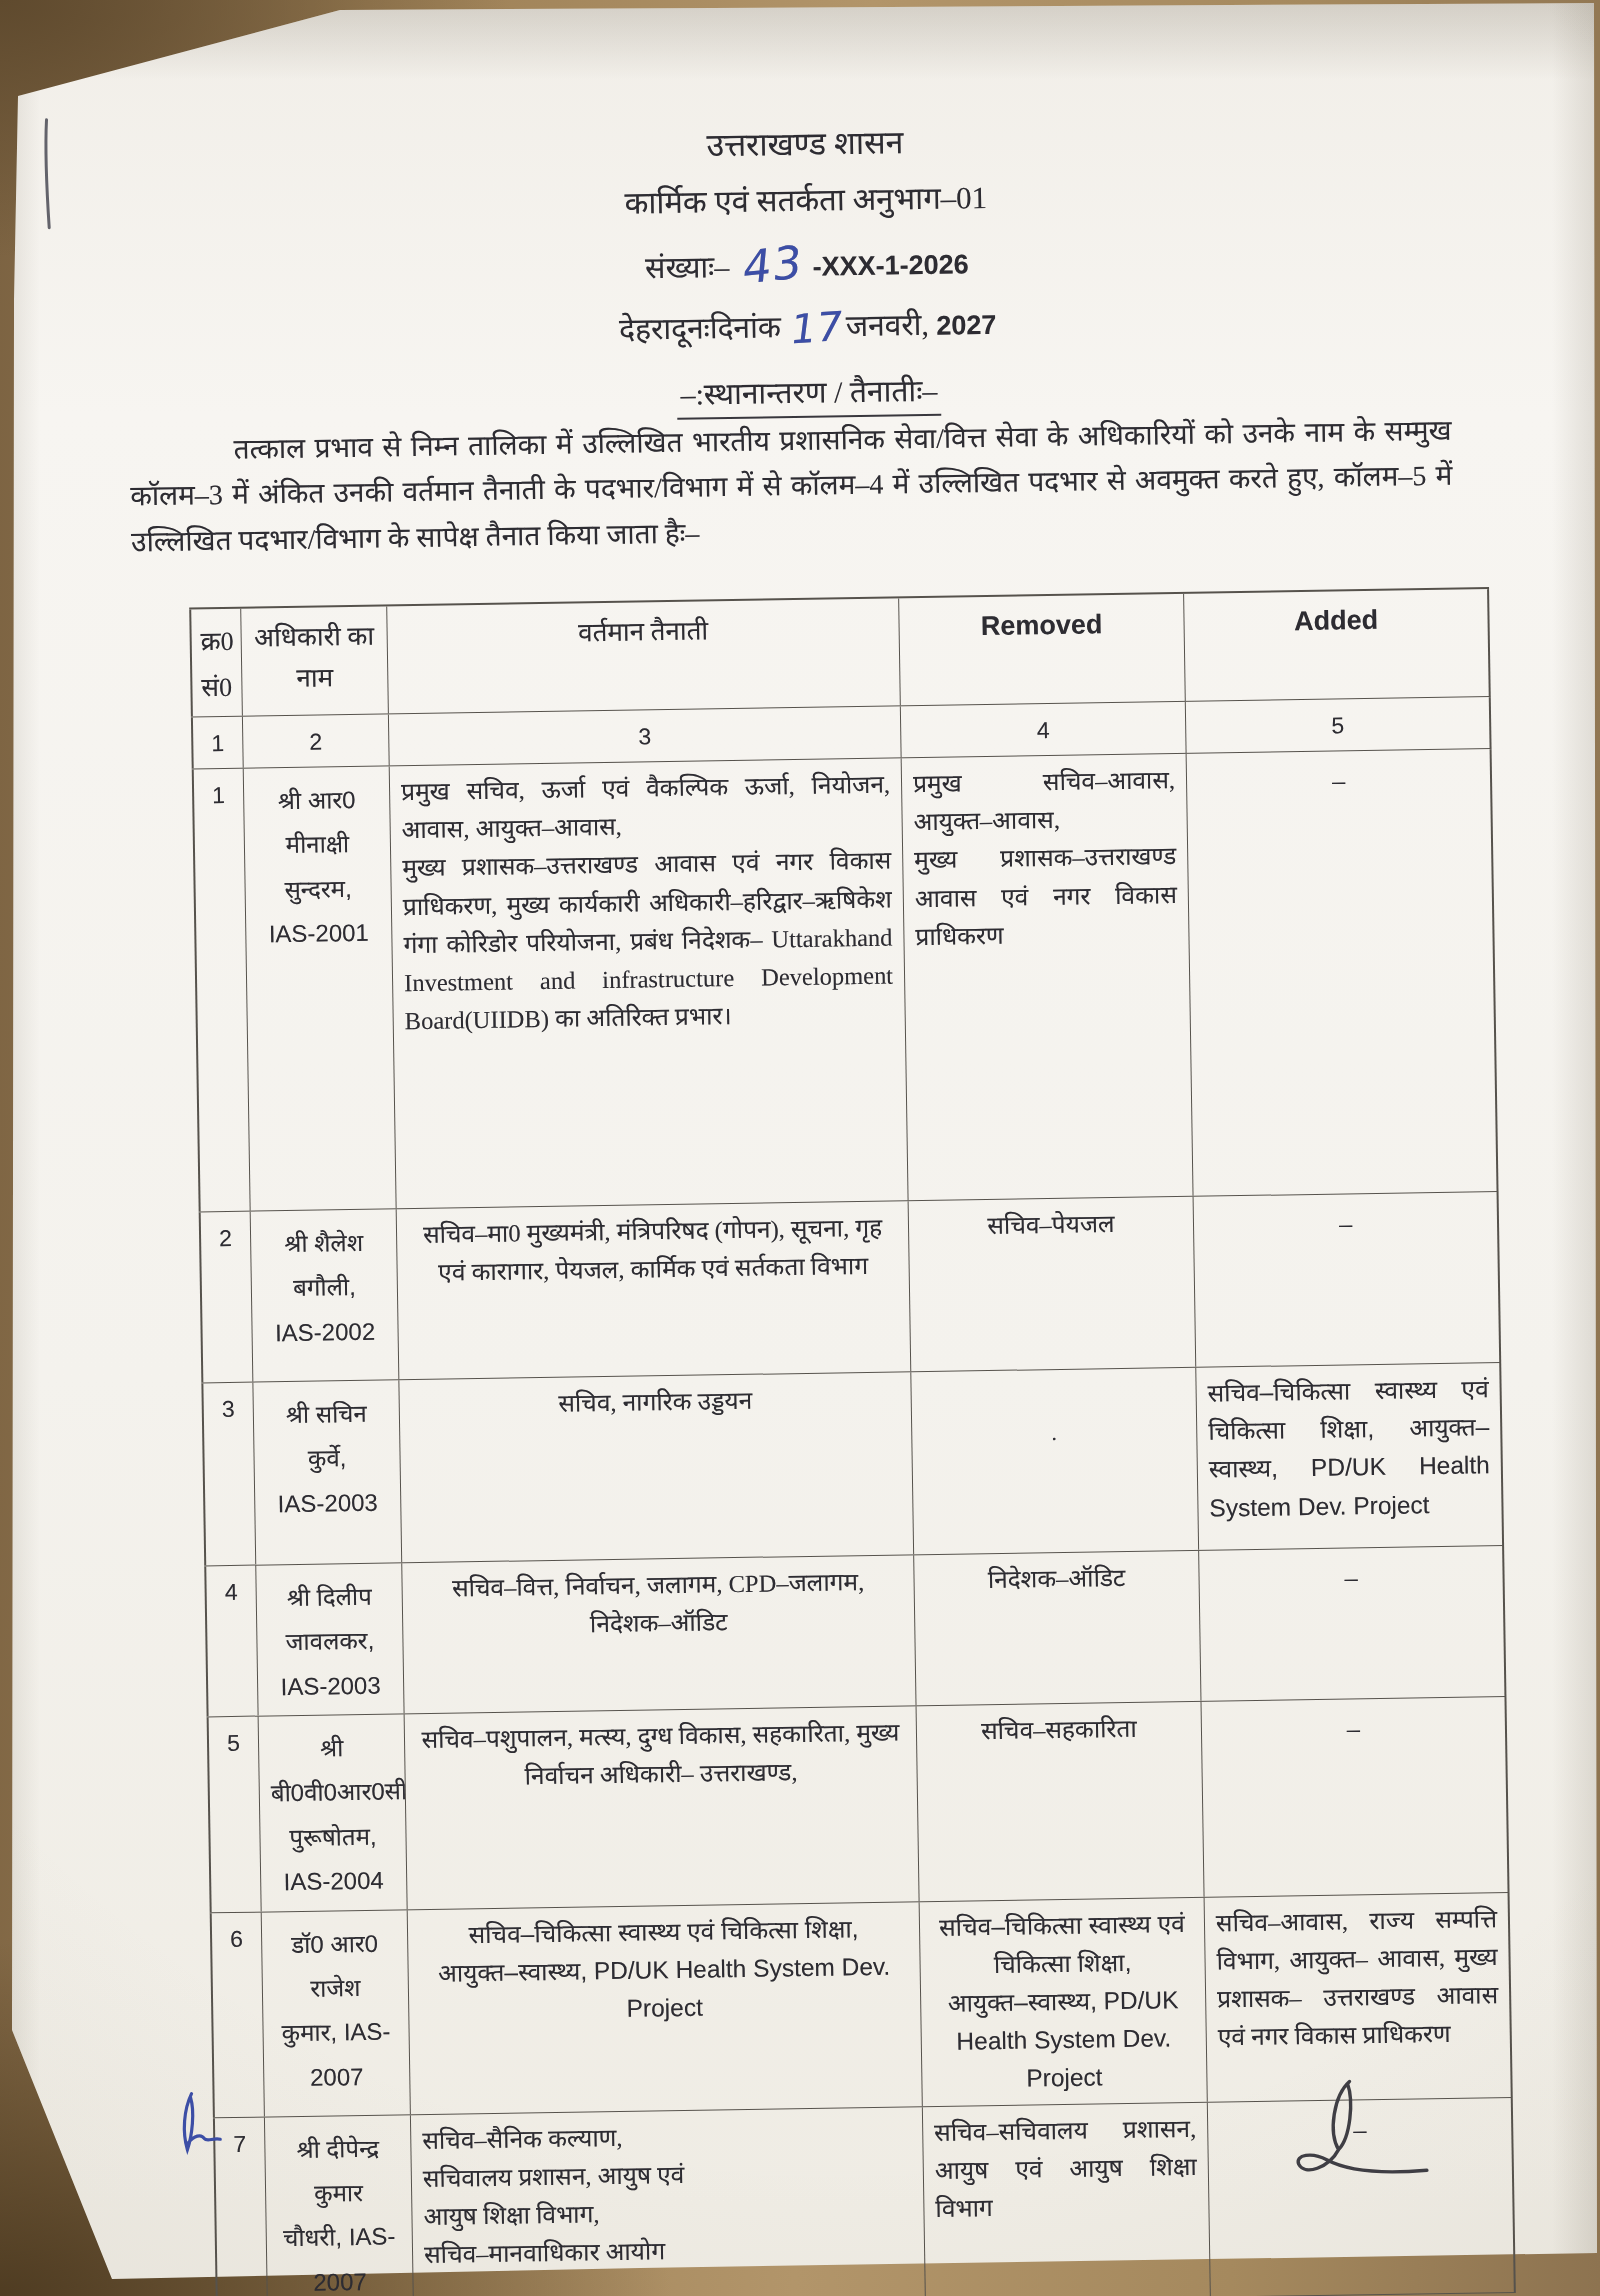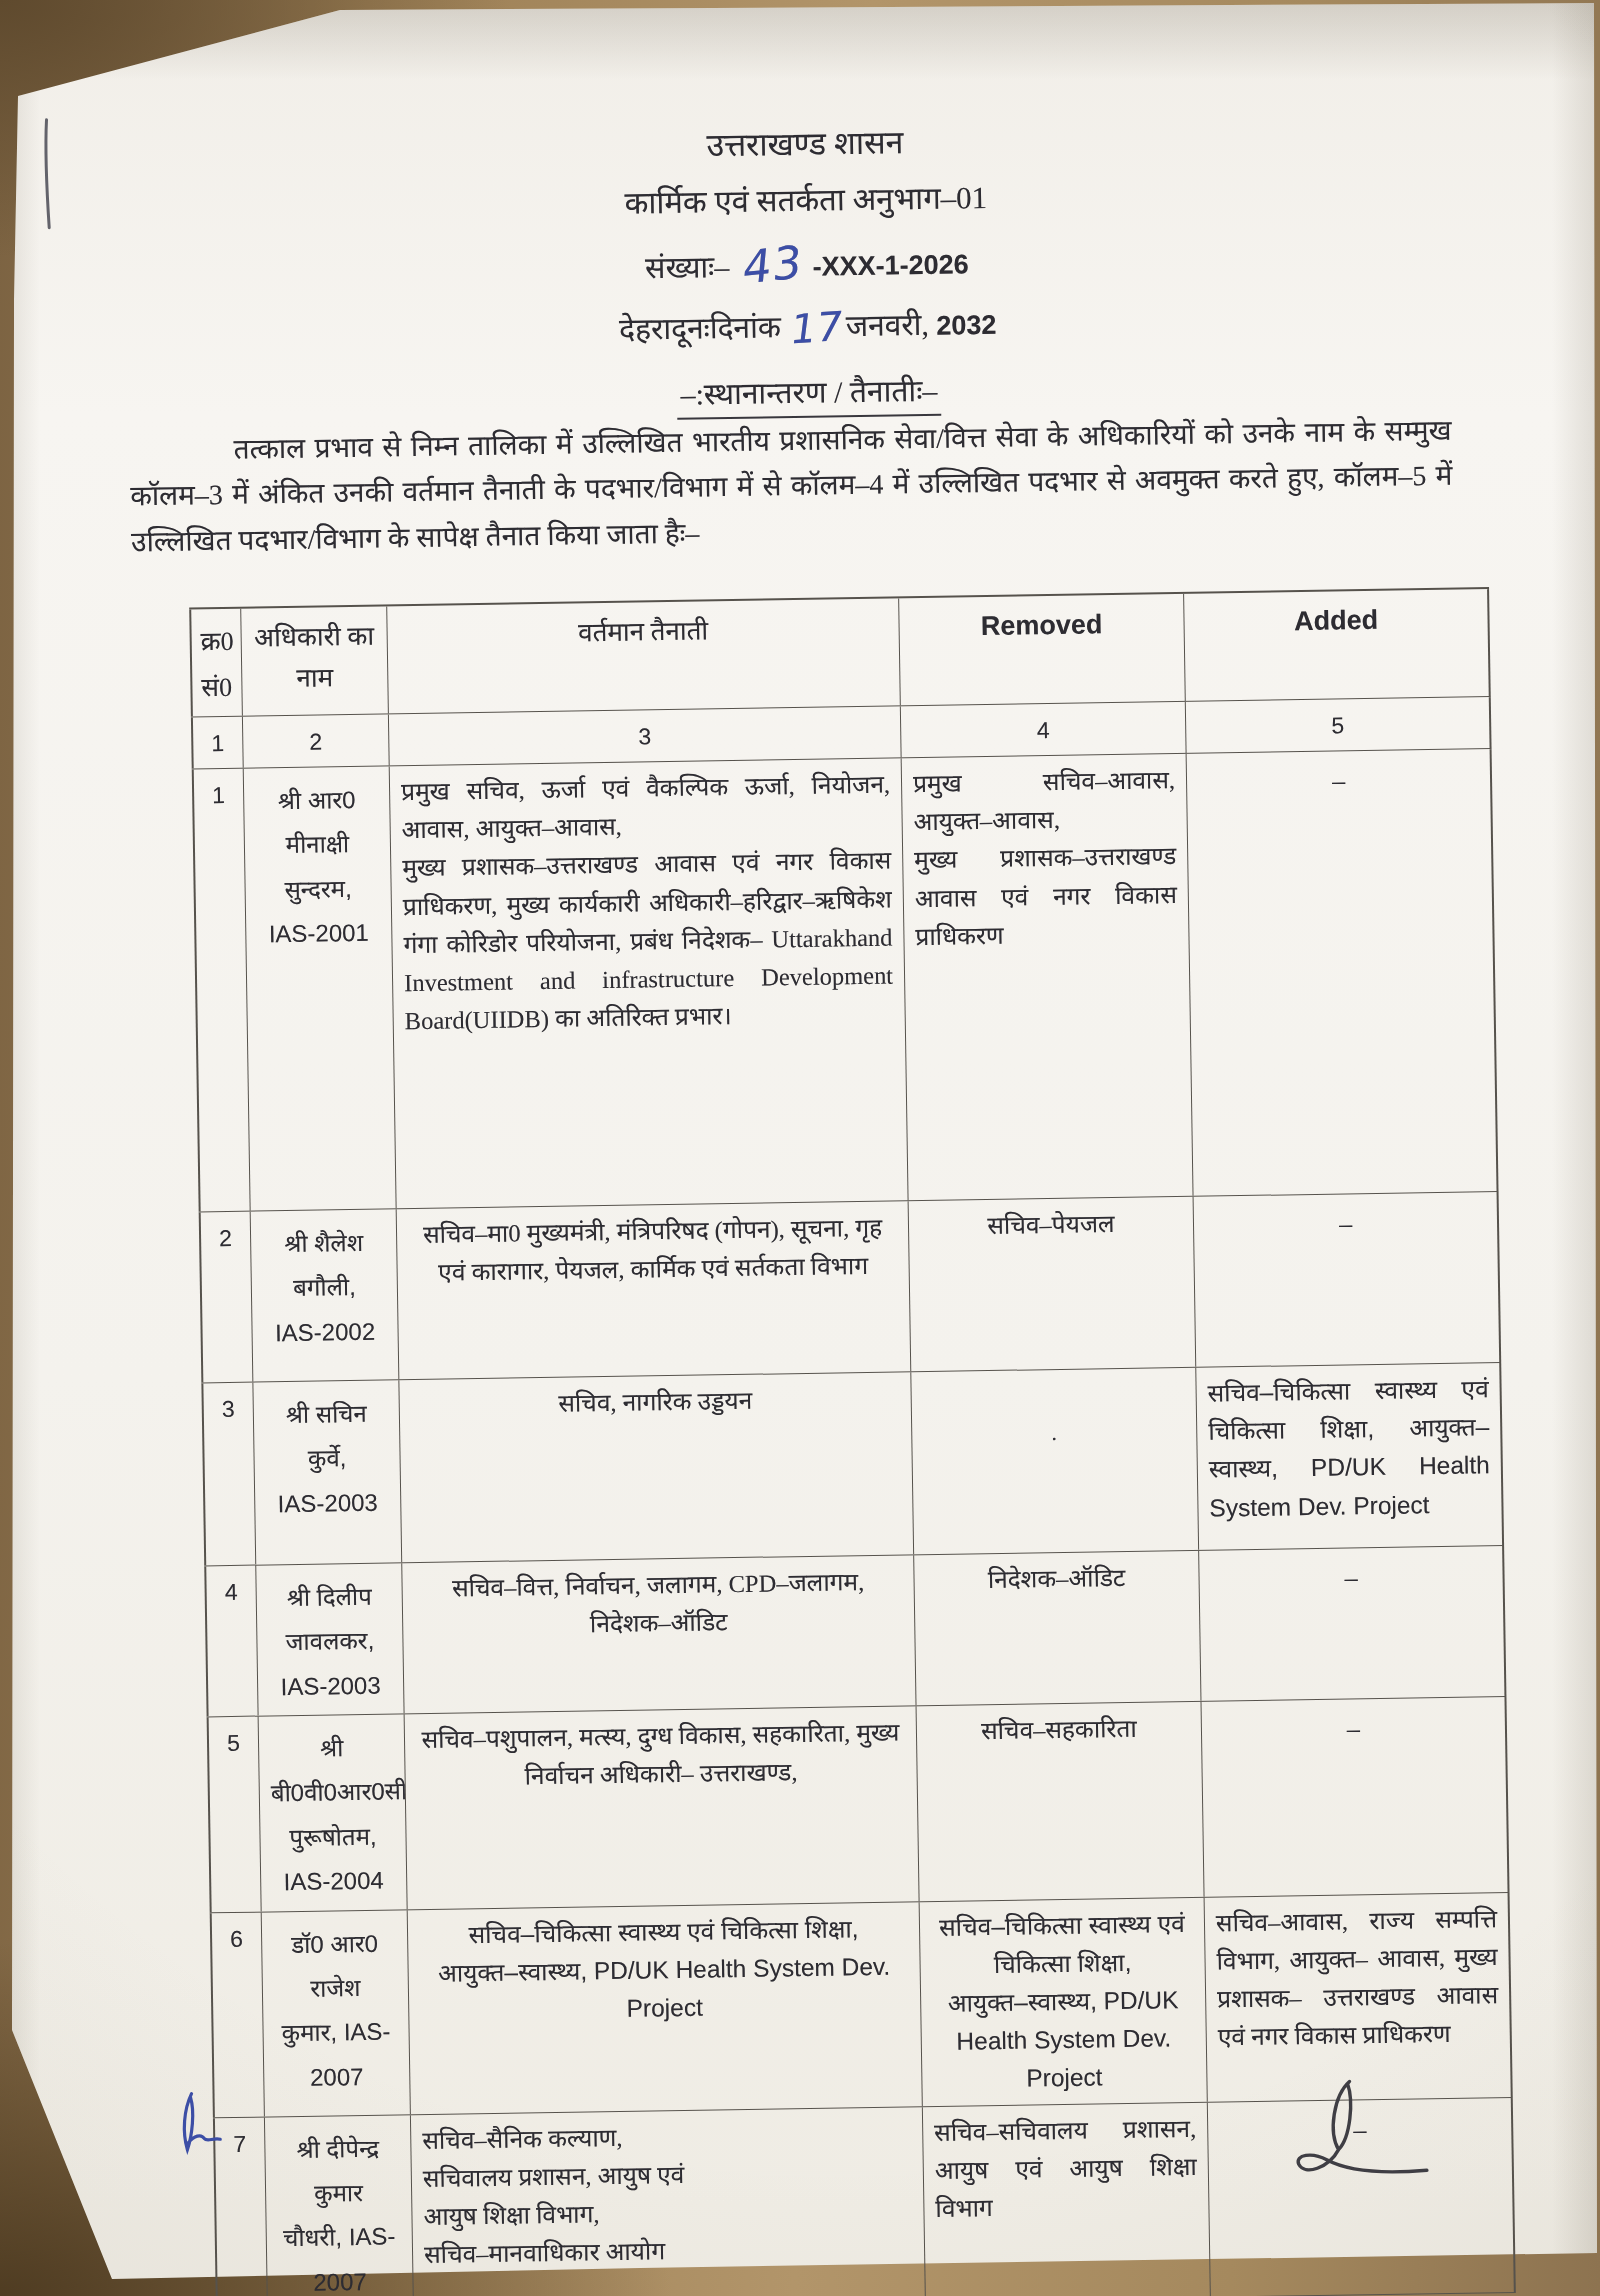--- a/index.html
+++ b/index.html
@@ -59,21 +59,21 @@
   <div class="content">
 
     <svg class="mark" style="left:52px;top:104px;" width="20" height="116" viewBox="0 0 20 116">
       <path d="M10 4 C 8 34, 9 72, 11 112" stroke="#63636b" stroke-width="3" fill="none" stroke-linecap="round"></path>
     </svg>
 
     <div class="doc-header">
       <div class="h-l1">उत्तराखण्ड शासन</div>
       <div class="h-l2">कार्मिक एवं सतर्कता अनुभाग–01</div>
       <div class="h-l3"><span>संख्याः–</span><span class="hw hw-num">43</span><span class="lat-b">-XXX-1-2026</span></div>
-      <div class="h-l4"><span>देहरादूनःदिनांक</span><span class="hw hw-day">17</span><span>जनवरी,</span> <span class="lat-b">2032</span></div>
+      <div class="h-l4"><span>देहरादूनःदिनांक</span><span class="hw hw-day">17</span><span>जनवरी,</span> <span class="lat-b">2027</span></div>
       <div><span class="h-sub">–:स्थानान्तरण / तैनातीः–</span></div>
     </div>
 
     <p class="intro">तत्काल प्रभाव से निम्न तालिका में उल्लिखित भारतीय प्रशासनिक सेवा/वित्त सेवा के अधिकारियों को उनके नाम के सम्मुख कॉलम–3 में अंकित उनकी वर्तमान तैनाती के पदभार/विभाग में से कॉलम–4 में उल्लिखित पदभार से अवमुक्त करते हुए, कॉलम–5 में उल्लिखित पदभार/विभाग के सापेक्ष तैनात किया जाता हैः–</p>
 
     <div class="ttable">
       <div class="trow row-h">
         <div class="tc hdr-sn">क्र0
 सं0</div>
         <div class="tc hdr-hi">अधिकारी का नाम</div>

